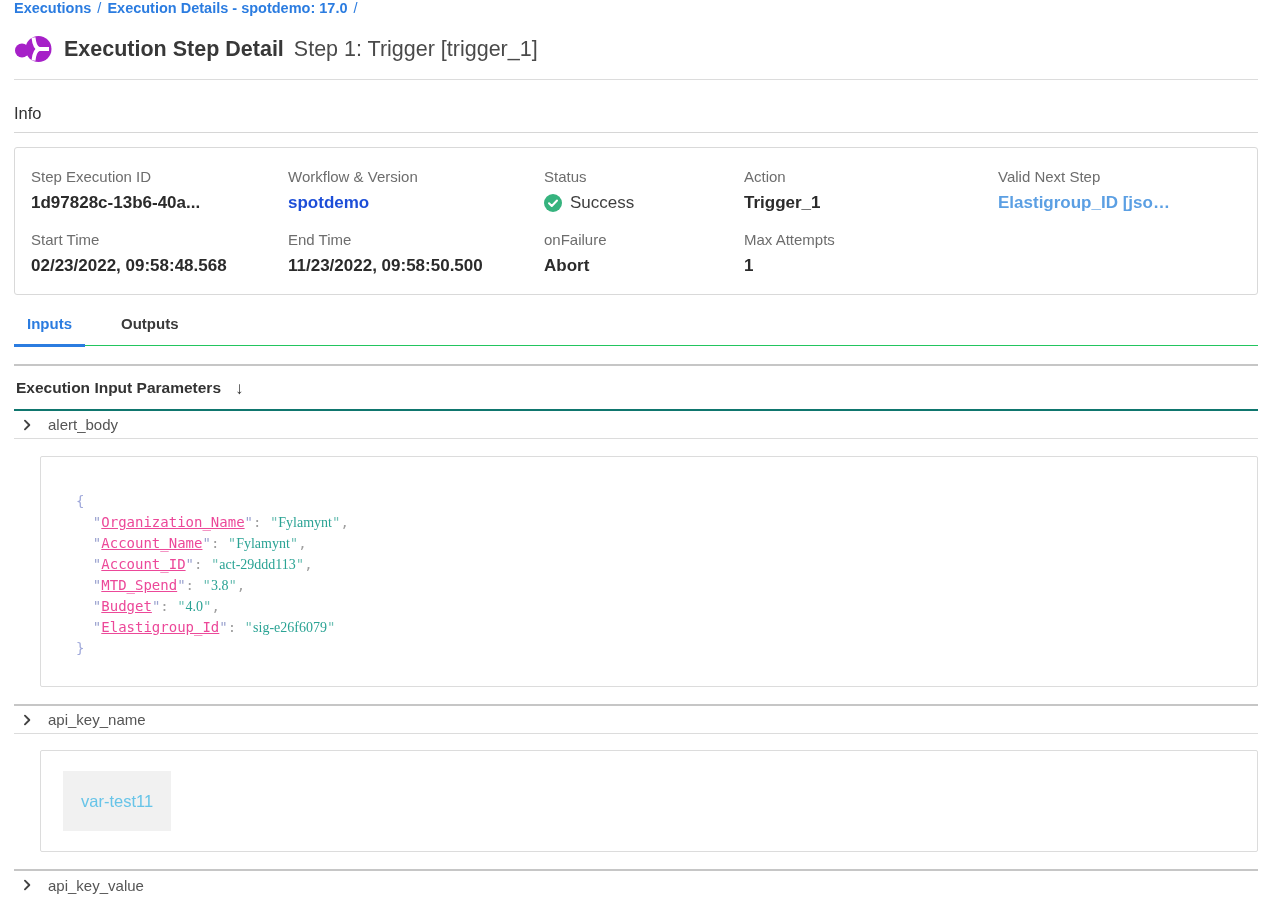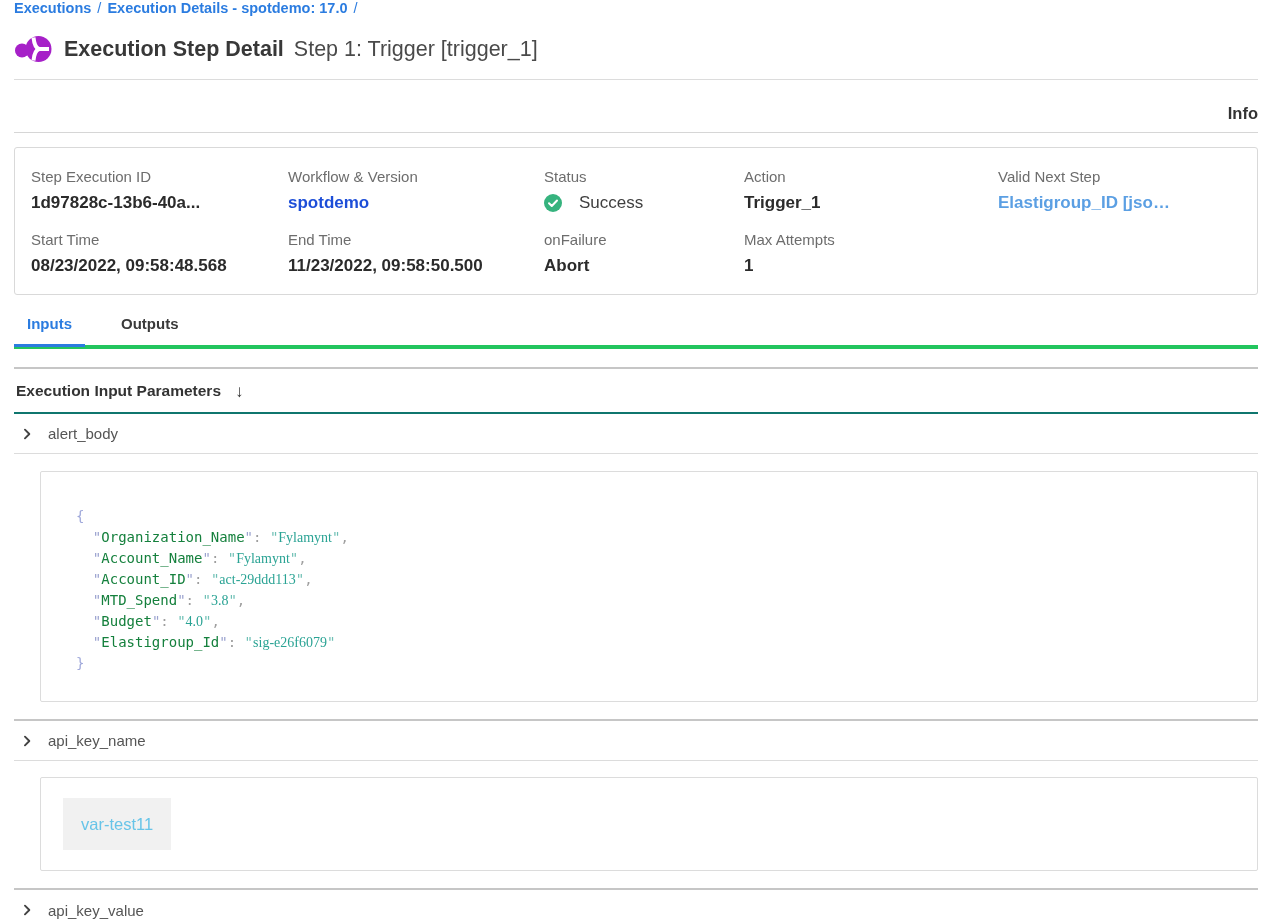--- a/index.html
+++ b/index.html
@@ -15,61 +15,61 @@
   
   .title-row { display: flex; align-items: center; margin-top: 17px; }
   .logo { width: 38px; height: 33px; margin-right: 12px; flex: 0 0 auto; }
   .page-title { font-size: 21.5px; font-weight: 700; color: #383838; }
   .page-subtitle { font-size: 21.5px; font-weight: 400; color: #4a4a4a; margin-left: 10px; }
 
   .divider { border: none; border-top: 1px solid #dcdcdc; margin-top: 13px; }
   .divider-thick { border: none; border-top: 2px solid #c6c6c6; }
 
   
-  .section-heading { margin-top: 24px; font-size: 16.5px; font-weight: 700; color: #333; padding-bottom: 9px; border-bottom: 1px solid #d6d6d6; text-align: right; }
+  .section-heading { margin-top: 24px; font-size: 16.5px; font-weight: 400; color: #333; padding-bottom: 9px; border-bottom: 1px solid #d6d6d6; }
 
   .info-card { margin-top: 14px; border: 1px solid #d9d9d9; border-radius: 3px; padding: 20px 16px 18px 16px; display: grid; grid-template-columns: 257px 256px 200px 254px 1fr; row-gap: 18px; }
   .cell-label { font-size: 15px; color: #6d6d6d; }
   .cell-value { margin-top: 8px; font-size: 17px; font-weight: 700; color: #2b2b2b; }
   .cell-value.link { color: #1d4ed8; font-weight: 600; cursor: pointer; }
   .cell-value.link-light { color: #5b9fe3; font-weight: 600; cursor: pointer; }
-  .status-value { display: flex; align-items: center; font-weight: 400; color: #3f3f3f; gap: 9px; }
+  .status-value { display: flex; align-items: center; font-weight: 400; color: #3f3f3f; }
   .status-value .check { margin-right: 8px; display: inline-flex; }
 
   
-  .tabs { margin-top: 20px; display: flex; border-bottom: 4px solid #22c55e; }
+  .tabs { margin-top: 20px; display: flex; border-bottom: 1px solid #22c55e; }
   .tab { font-size: 15px; font-weight: 600; padding: 0 13px 12px 13px; cursor: pointer; color: #3a3a3a; }
   .tab.active { color: #2b7ce0; border-bottom: 3px solid #2b7ce0; margin-bottom: -2px; }
   .tab + .tab { margin-left: 23px; }
 
   .gap-divider { margin-top: 18px; }
 
   
   .params-header { display: flex; align-items: flex-end; padding: 13px 2px 12px 2px; border-bottom: 2px solid #0f766e; }
   .params-title { font-size: 15.5px; font-weight: 700; color: #333; }
   .sort-arrow { margin-left: 14px; font-size: 17px; font-weight: 700; color: #333; cursor: pointer; line-height: 1; }
 
   
-  .param-row { display: flex; align-items: center; height: 40px; border-bottom: 1px solid #dcdcdc; cursor: pointer; }
+  .param-row { display: flex; align-items: center; height: 28px; border-bottom: 1px solid #dcdcdc; cursor: pointer; }
   .param-row .chev { display: inline-flex; margin: 0 14px 0 6px; }
   .param-name { font-size: 15px; color: #555; }
 
   
   .code-box { margin: 17px 0 17px 26px; border: 1px solid #dcdcdc; border-radius: 2px; padding: 34px 35px 27px 35px; background: #fff; }
   .code-box pre { font-family: "DejaVu Sans Mono", monospace; font-size: 14px; line-height: 21px; color: #9e9e9e; }
   .code-box .br { color: #9fa8da; }
-  .code-box .k  { color: #15803d; }
+  .code-box .k  { color: #ec4899; text-decoration: underline; }
   .code-box .qk { color: #9aa2cf; }
   .code-box .v  { color: #2aa394; font-family: Liberation Serif, serif; }
   .code-box .qv { color: #6fc0b5; }
   .code-box .p  { color: #9e9e9e; }
 
   
   .value-box { margin: 16px 0 17px 26px; border: 1px solid #dcdcdc; border-radius: 2px; padding: 20px 22px; background: #fff; }
-  .value-chip { display: inline-flex; align-items: center; justify-content: center; min-width: 100px; height: 52px; background: #f1f1f1; padding: 0 18px; }
+  .value-chip { display: inline-flex; align-items: center; justify-content: center; min-width: 100px; height: 60px; background: #f1f1f1; padding: 0 18px; }
   .value-chip span { font-size: 16.5px; color: #67c4e8; }
 
   .bottom-row { border-bottom: none; }
 </style>
 </head>
 <body>
 
 <div class="page">
 
   <div class="breadcrumb">
@@ -116,21 +116,21 @@
     <div class="cell">
       <div class="cell-label">Action</div>
       <div class="cell-value">Trigger_1</div>
     </div>
     <div class="cell">
       <div class="cell-label">Valid Next Step</div>
       <div class="cell-value link-light">Elastigroup_ID [jso…</div>
     </div>
     <div class="cell">
       <div class="cell-label">Start Time</div>
-      <div class="cell-value">08/23/2022, 09:58:48.568</div>
+      <div class="cell-value">02/23/2022, 09:58:48.568</div>
     </div>
     <div class="cell">
       <div class="cell-label">End Time</div>
       <div class="cell-value">11/23/2022, 09:58:50.500</div>
     </div>
     <div class="cell">
       <div class="cell-label">onFailure</div>
       <div class="cell-value">Abort</div>
     </div>
     <div class="cell">

